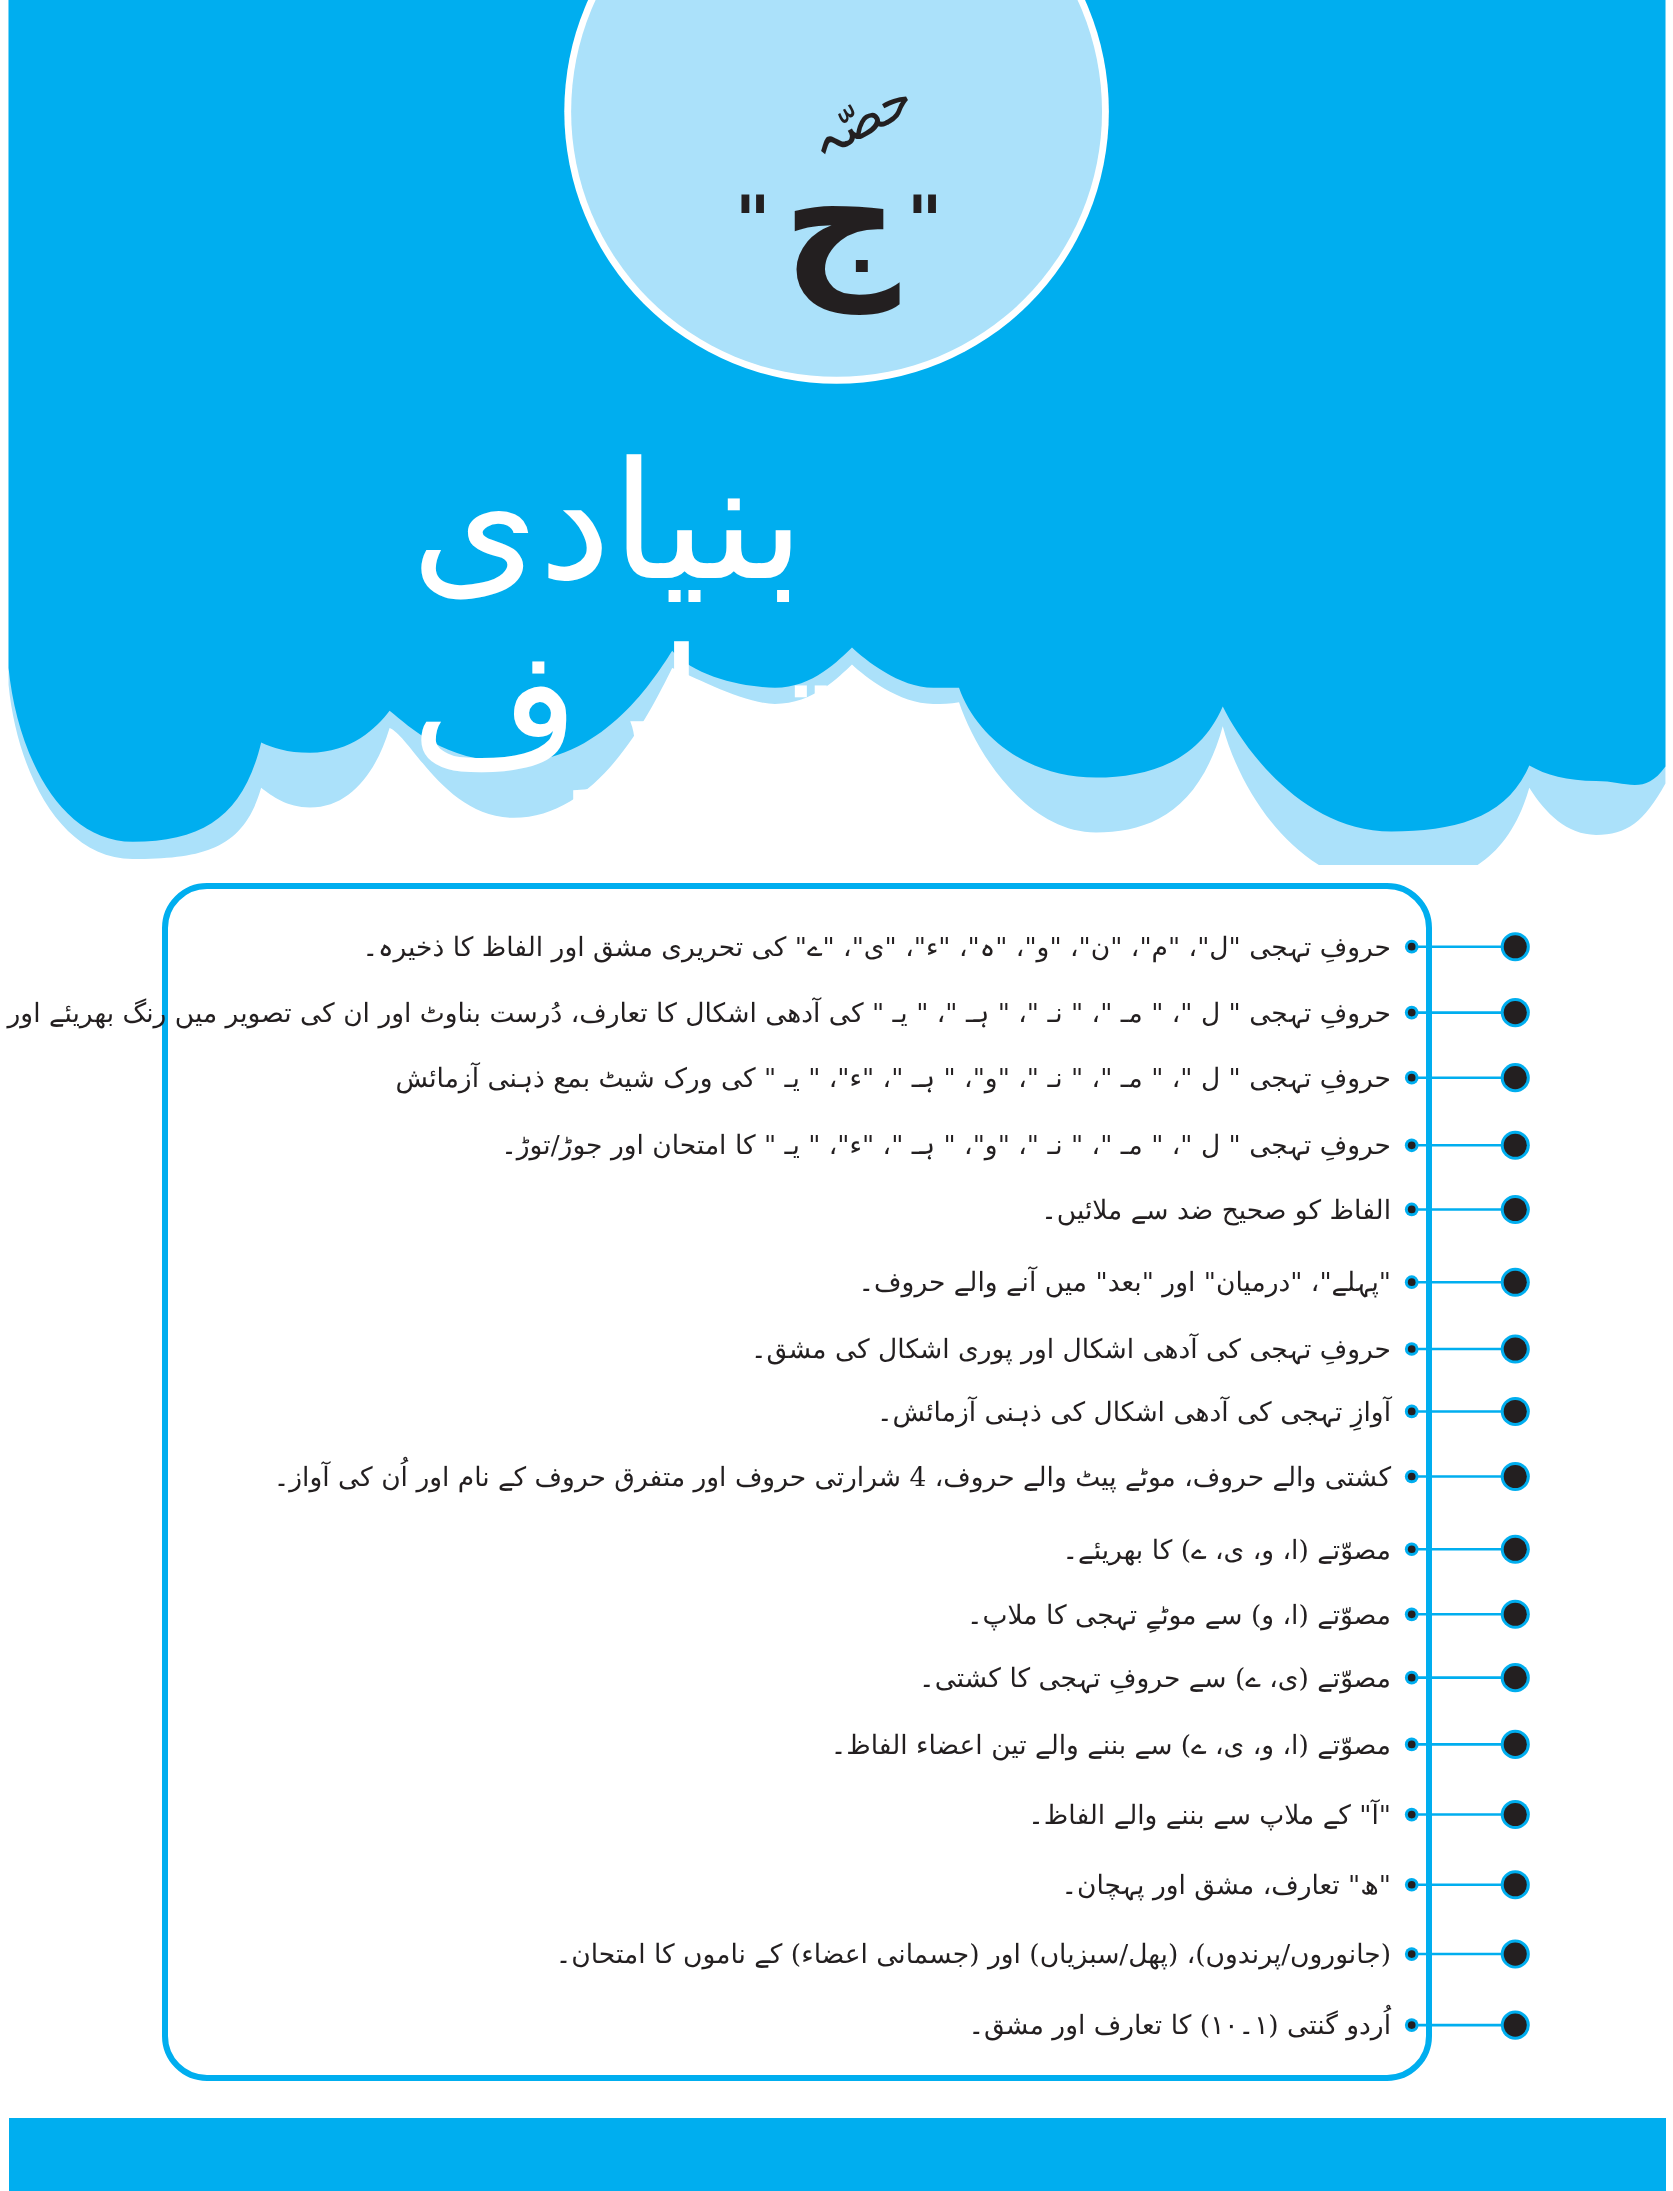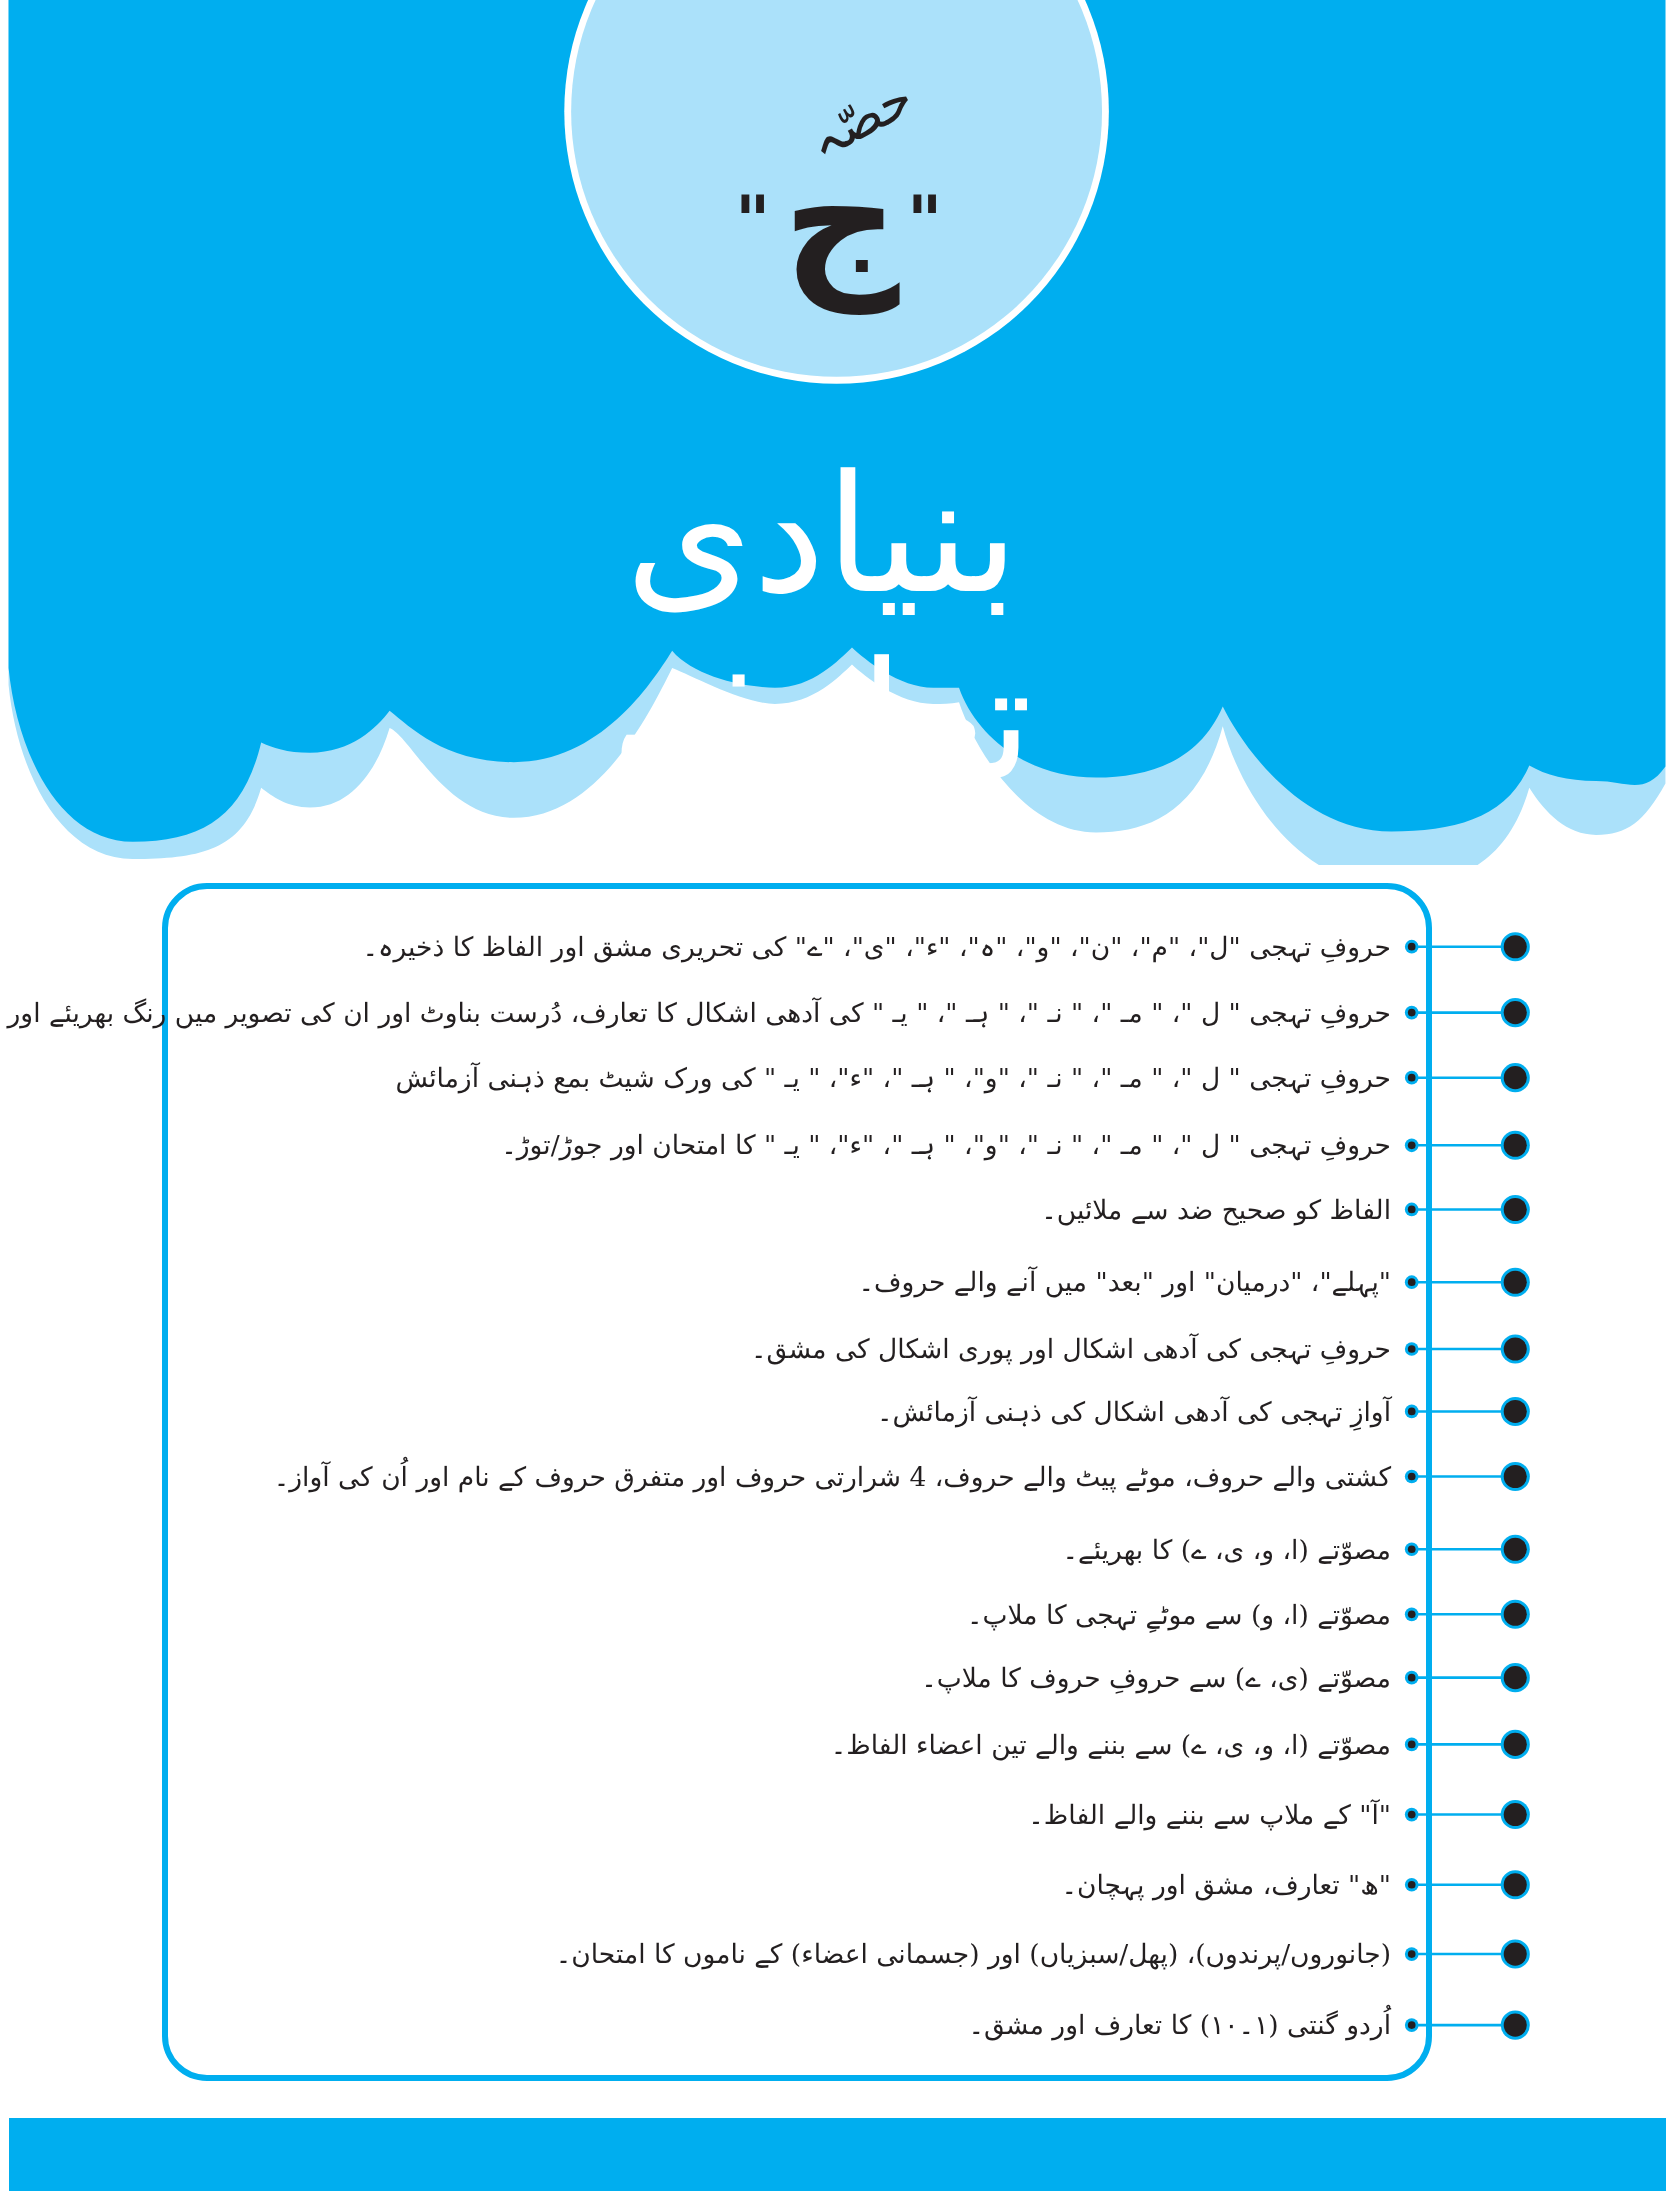--- a/index.html
+++ b/index.html
@@ -41,27 +41,26 @@
       font-size: 68px;
       font-weight: bold;
       color: #231f20;
       line-height: 1;
       font-family: "DejaVu Sans", sans-serif;
     }
     .main-title {
       position: absolute;
       left: 411px; top: 428px;
       width: 822px;
-      text-align: center;
+      text-align: left;
       font-size: 163px;
       color: #ffffff;
       direction: rtl;
       font-family: "DejaVu Serif", serif;
       line-height: 1.15;
-      margin-top: 13px;
     }
     #content-box {
       position: absolute;
       left: 162px; top: 883px;
       width: 1258px; height: 1186px;
       border: 6.8px solid #00aeef;
       border-radius: 45px;
       background: #ffffff;
     }
     #connectors-svg { position: absolute; left: 0; top: 856px; width: 1674px; height: 1241px; }
@@ -235,21 +234,21 @@
     <div class="topic" style="top:1013px">حروفِ تہجی " ل "، " مـ "، " نـ "، " ہـ "، " یـ " کی آدھی اشکال کا تعارف، دُرست بناوٹ اور ان کی تصویر میں رنگ بھریئے اور تحریری مشق۔</div>
     <div class="topic" style="top:1078px">حروفِ تہجی " ل "، " مـ "، " نـ "، "و"، " ہـ "، "ء"، " یـ " کی ورک شیٹ بمع ذہنی آزمائش</div>
     <div class="topic" style="top:1145px">حروفِ تہجی " ل "، " مـ "، " نـ "، "و"، " ہـ "، "ء"، " یـ " کا امتحان اور جوڑ/توڑ۔</div>
     <div class="topic" style="top:1210px">الفاظ کو صحیح ضد سے ملائیں۔</div>
     <div class="topic" style="top:1282px">"پہلے"، "درمیان" اور "بعد" میں آنے والے حروف۔</div>
     <div class="topic" style="top:1349px">حروفِ تہجی کی آدھی اشکال اور پوری اشکال کی مشق۔</div>
     <div class="topic" style="top:1412px">آوازِ تہجی کی آدھی اشکال کی ذہنی آزمائش۔</div>
     <div class="topic" style="top:1477px">کشتی والے حروف، موٹے پیٹ والے حروف، 4 شرارتی حروف اور متفرق حروف کے نام اور اُن کی آواز۔</div>
     <div class="topic" style="top:1550px">مصوّتے (ا، و، ی، ے) کا بھریئے۔</div>
     <div class="topic" style="top:1615px">مصوّتے (ا، و) سے موٹےِ تہجی کا ملاپ۔</div>
-    <div class="topic" style="top:1678px">مصوّتے (ی، ے) سے حروفِ حروف کا ملاپ۔</div>
+    <div class="topic" style="top:1678px">مصوّتے (ی، ے) سے حروفِ تہجی کا کشتی۔</div>
     <div class="topic" style="top:1745px">مصوّتے (ا، و، ی، ے) سے بننے والے تین اعضاء الفاظ۔</div>
     <div class="topic" style="top:1815px">"آ" کے ملاپ سے بننے والے الفاظ۔</div>
     <div class="topic" style="top:1885px">"ھ" تعارف، مشق اور پہچان۔</div>
     <div class="topic" style="top:1954px">(جانوروں/پرندوں)، (پھل/سبزیاں) اور (جسمانی اعضاء) کے ناموں کا امتحان۔</div>
     <div class="topic" style="top:2025px">اُردو گنتی (۱۔۱۰) کا تعارف اور مشق۔</div>
   </div>
 
   <div id="footer-bar"></div>
 </div>
 

